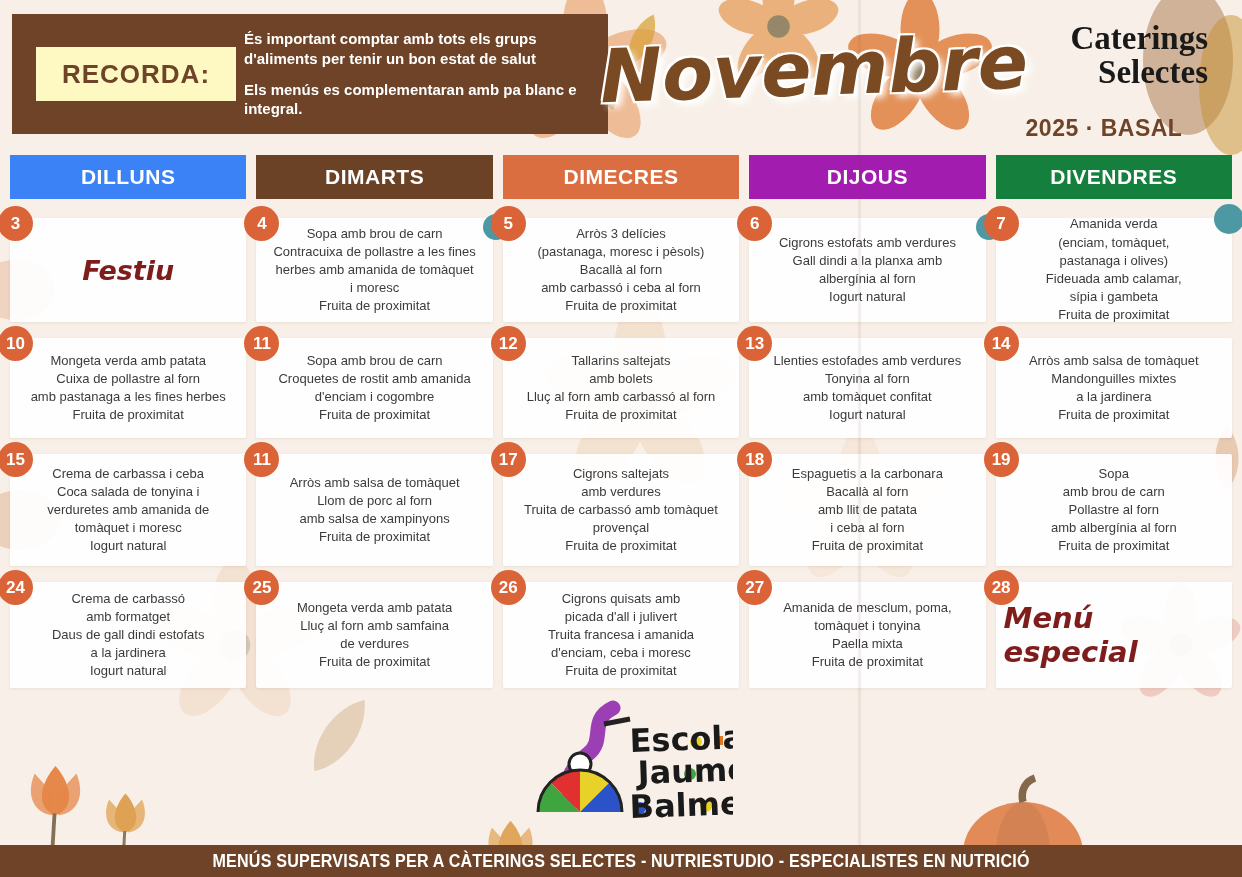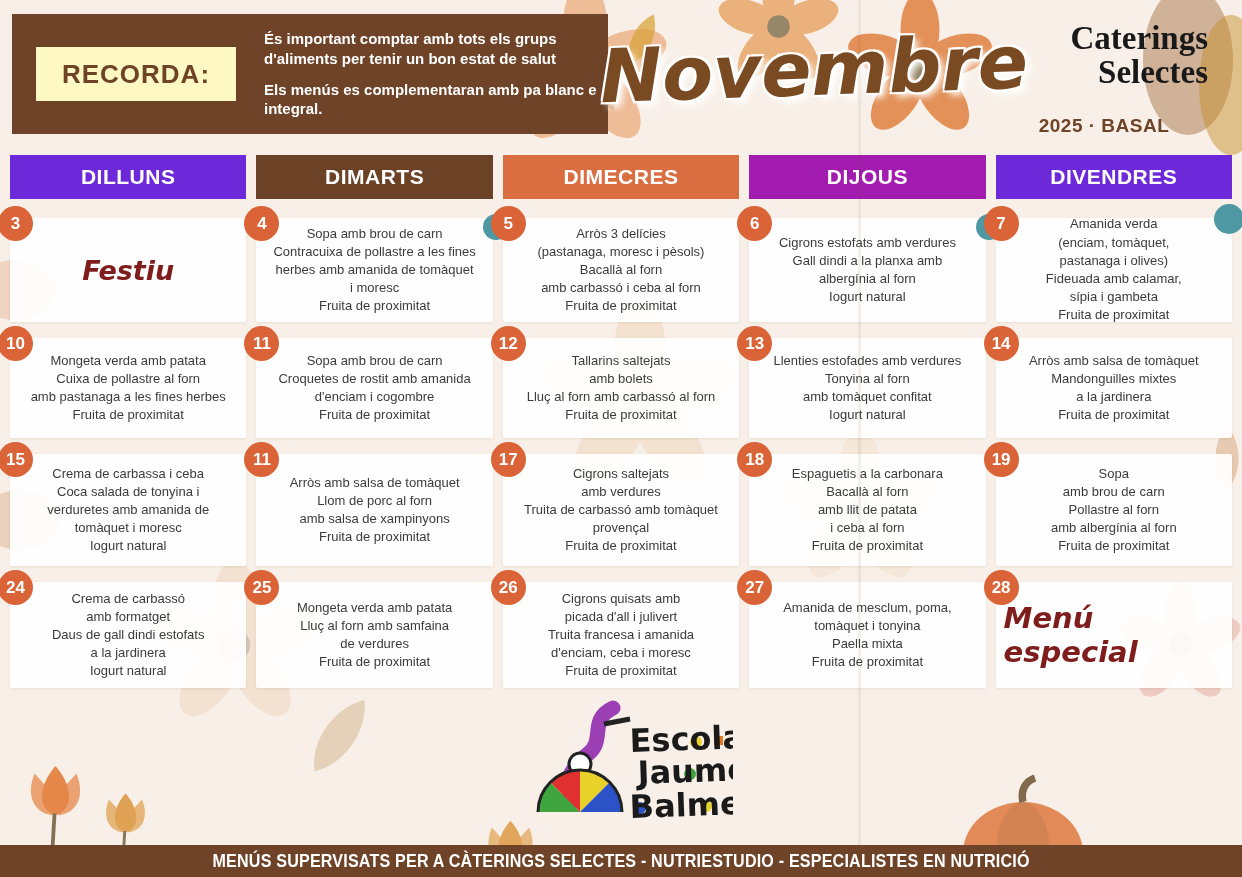--- a/index.html
+++ b/index.html
@@ -6,36 +6,36 @@
   .page{position:relative;width:1242px;height:877px;background:#F8F0E8;overflow:hidden;
         font-family:"Liberation Sans",sans-serif;}
   .deco{position:absolute;z-index:0;pointer-events:none;}
 
   
   .brown-panel{position:absolute;left:12px;top:14px;width:596px;height:120px;background:#6E4327;z-index:2;}
   .recorda-box{position:absolute;left:24px;top:33px;width:200px;height:54px;background:#fef9c3;
                display:flex;align-items:center;justify-content:center;}
   .recorda-text{color:#6E4327;font-size:26px;font-weight:bold;letter-spacing:1px;}
   .panel-notes{position:absolute;left:232px;top:15px;width:356px;color:#fff;font-weight:bold;
-               font-size:15px;line-height:1.32;margin-left:20px;}
+               font-size:15px;line-height:1.32;}
   .panel-notes .p2{margin-top:11px;}
 
   
   .month-title{position:absolute;left:600px;top:26px;width:420px;text-align:center;z-index:2;
                font-family:cursive,"DejaVu Sans",sans-serif;font-style:italic;font-weight:bold;
                font-size:74px;color:#7A4A22;transform:rotate(-2deg);
                text-shadow:2px 2px 0 #fff,-2px 2px 0 #fff,2px -2px 0 #fff,-2px -2px 0 #fff,
                            5px 5px 7px rgba(255,255,255,.95);}
 
   
   .brand{position:absolute;left:1014px;top:22px;width:194px;text-align:right;z-index:2;
          font-family:Liberation Serif, serif;font-weight:bold;font-size:33px;
          line-height:1.02;color:#191919;}
   .year{position:absolute;left:1020px;top:115px;width:168px;text-align:center;z-index:2;
-        font-weight:bold;font-size:19px;color:#6E4327;letter-spacing:.5px;}
+        font-weight:bold;font-size:23px;color:#6E4327;letter-spacing:.5px;}
 
   
   .weekday-row{position:absolute;left:10px;top:155px;width:1222px;display:grid;z-index:2;
                grid-template-columns:repeat(5,1fr);column-gap:10px;}
   .weekday{height:44px;display:flex;align-items:center;justify-content:center;color:#fff;
            font-weight:bold;font-size:21px;letter-spacing:.5px;}
 
   
   .cards{position:absolute;left:10px;top:218px;width:1222px;display:grid;z-index:2;
          grid-template-columns:repeat(5,1fr);grid-template-rows:104px 100px 112px 106px;
@@ -170,25 +170,25 @@
 
   <div class="month-title">Novembre</div>
 
   <div class="brand">
     <div>Caterings</div>
     <div>Selectes</div>
   </div>
   <div class="year">2025 · BASAL</div>
 
   <div class="weekday-row">
-    <div class="weekday" style="background-color: #6d28d9;">DILLUNS</div>
+    <div class="weekday" style="background-color: #3b82f6;">DILLUNS</div>
     <div class="weekday" style="background-color: rgb(107, 66, 38); text-align: right;">DIMARTS</div>
     <div class="weekday" style="background-color: rgb(219, 110, 65);">DIMECRES</div>
     <div class="weekday" style="background-color: #a21caf;">DIJOUS</div>
-    <div class="weekday" style="background-color: #6d28d9;">DIVENDRES</div>
+    <div class="weekday" style="background-color: #15803d;">DIVENDRES</div>
   </div>
 
   <div class="cards">
 
     <div class="card">
       <span class="badge">3</span>
       <div class="script festiu">Festiu</div>
     </div>
     <div class="card">
       <span class="badge">4</span>

